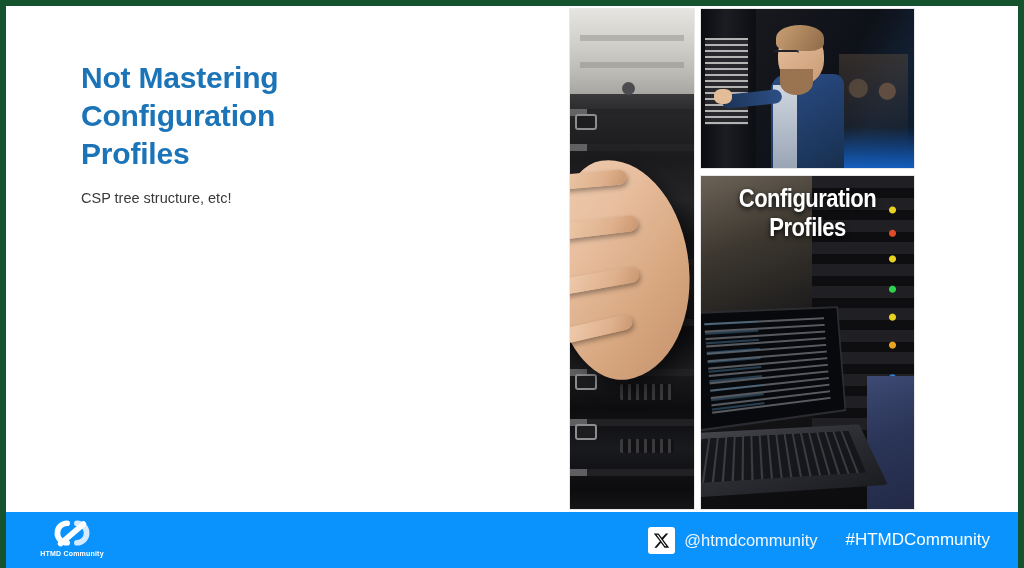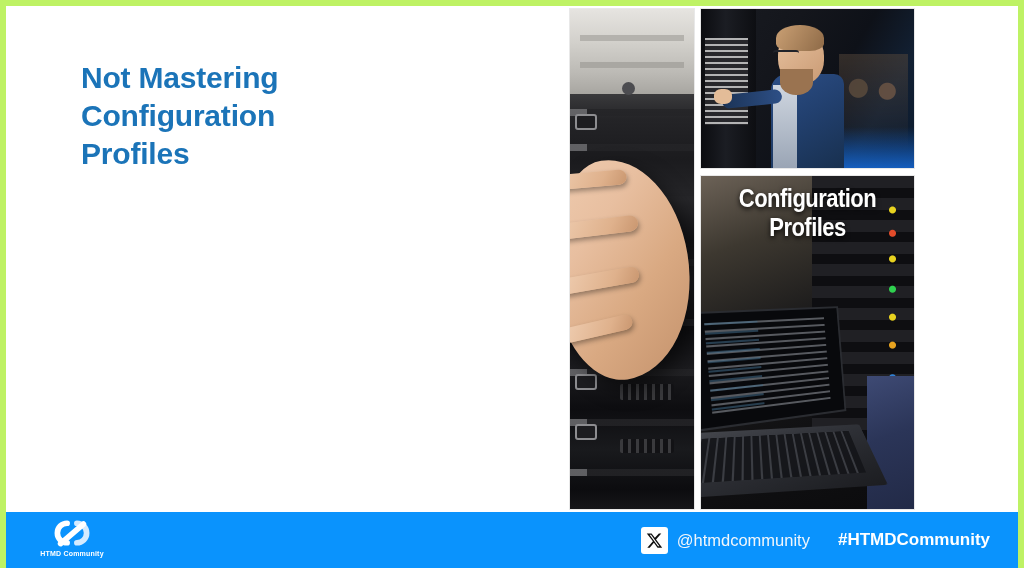--- a/index.html
+++ b/index.html
@@ -7,21 +7,21 @@
   html, body {
     width:1024px; height:568px;
     background:#2196f3;
     font-family:"Liberation Sans", sans-serif;
     overflow:hidden;
   }
 
   .slide-frame{
     position:absolute; left:0; top:0;
     width:1024px; height:568px;
-    background:#bef264;
+    background:#14532d;
     padding:6px 6px 0 6px;
   }
   .slide{
     position:relative;
     width:1012px; height:562px;
     background:#ffffff;
     overflow:hidden;
   }
 
   
@@ -310,36 +310,37 @@
     display:flex; align-items:center; justify-content:center;
   }
   .handle-text{
     font-size:16.5px;
     color:#f1f6fb;
     font-weight:400;
   }
   .hashtag{
     font-size:17px;
     color:#ffffff;
-    font-weight:700;
+    font-weight:400;
   }
 </style>
 </head>
 <body>
 
 <div class="slide-frame">
   <div class="slide">
 
     <div class="text-block">
       <div class="slide-title">
         <div>Not Mastering</div>
         <div>Configuration</div>
         <div>Profiles</div>
       </div>
       <div class="slide-subtitle">
+        <div>CSP tree structure, etc!</div>
       </div>
     </div>
 
     <div class="collage">
 
       <div class="col-left">
         <div class="photo ph-rack">
           <div class="rack-top"></div>
           <div class="rack-dot"></div>
 

